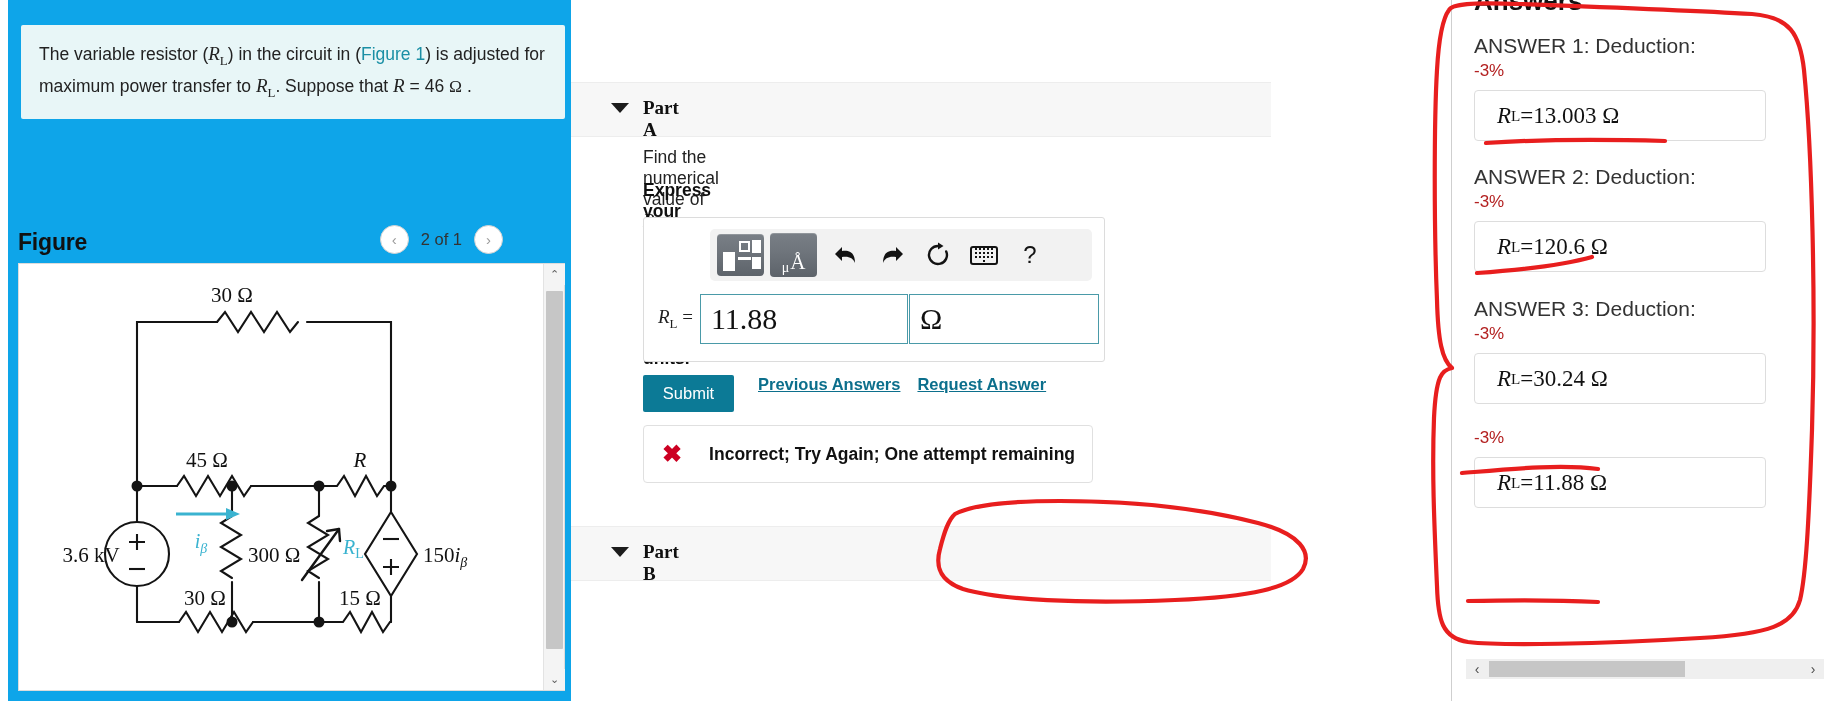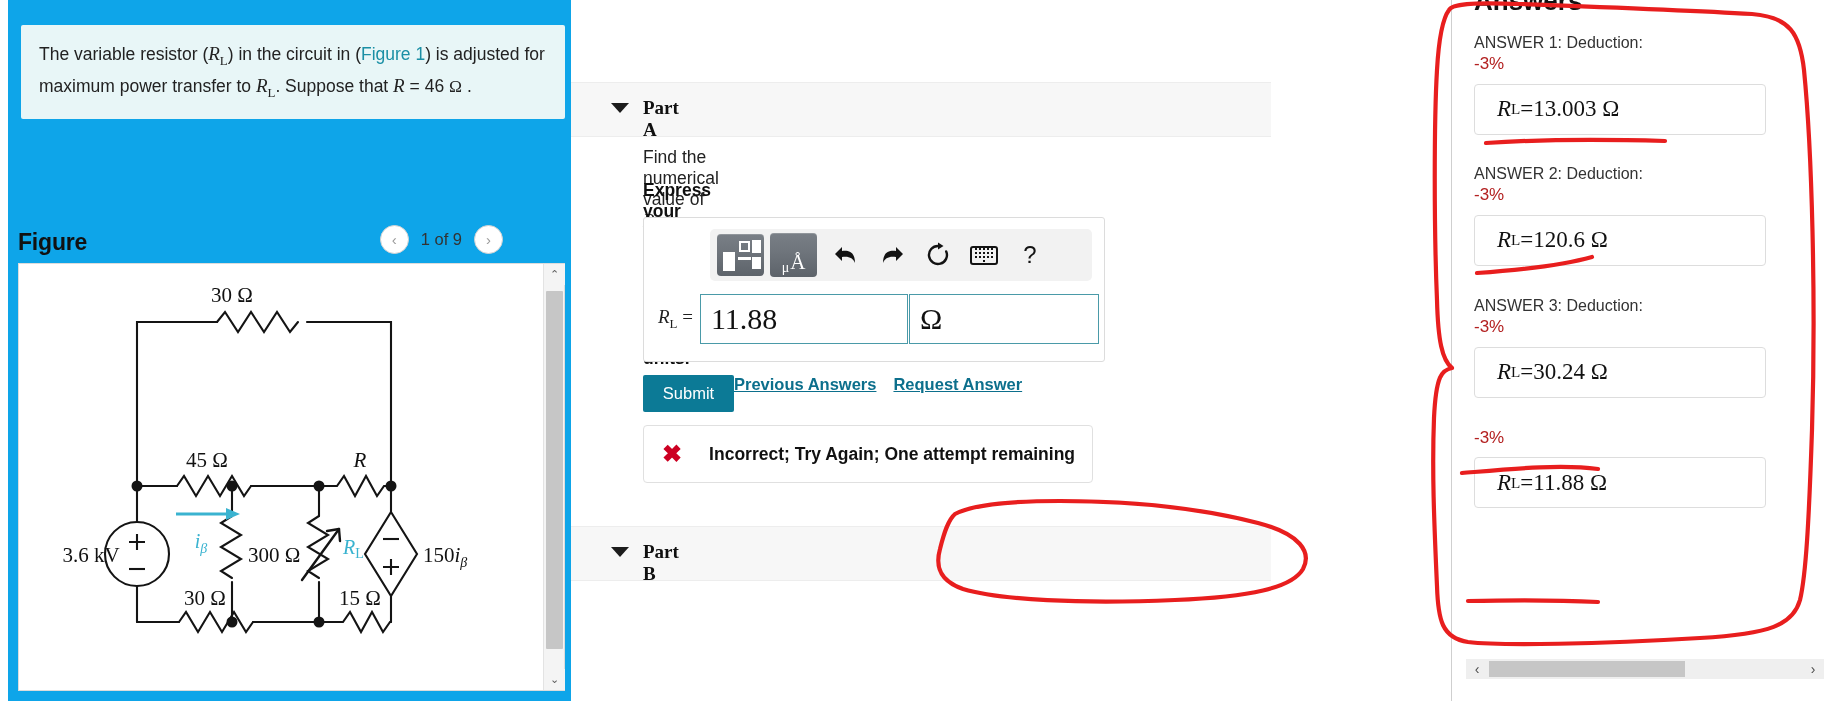--- a/index.html
+++ b/index.html
@@ -126,21 +126,21 @@
     font-family:"Liberation Serif",serif;font-size:30px;color:#111;
     padding:0 10px;line-height:48px;margin-left:1px;
   }
 
   .btn-row{position:absolute;left:0px;top:375px;display:flex;}
   .submit-btn{
     width:91px;height:37px;background:#0c7a96;color:#fff;border:none;border-radius:2px;
     font-size:16.5px;font-family:"Liberation Sans",sans-serif;cursor:pointer;
   }
   .link-a{
-    color:#0c6f8c;font-size:16.5px;font-weight:bold;
+    margin-left:24px;color:#0c6f8c;font-size:16.5px;font-weight:bold;
     text-decoration:underline;cursor:pointer;white-space:nowrap;
   }
   .link-a.second{margin-left:17px;}
 
   .feedback{
     position:absolute;left:0px;top:425px;width:450px;height:58px;
     border:1px solid #e0e0e0;border-radius:4px;background:#fff;box-sizing:border-box;
     display:flex;align-items:center;padding-left:18px;
   }
   .xmark{color:#cc0022;font-size:24px;font-weight:bold;margin-right:16px;line-height:1;}
@@ -148,21 +148,21 @@
 
   
   .right-panel{
     position:absolute;left:1451px;top:0;width:388px;height:701px;background:#fff;
     border-left:1px solid #cfcfcf;box-sizing:border-box;
   }
   .panel-title{
     position:absolute;left:22px;top:-14px;font-size:26px;font-weight:bold;color:#111;
   }
   .ans-block{position:absolute;left:22px;width:300px;}
-  .ans-head{font-size:16px;color:#333;line-height:1.32;}
+  .ans-head{font-size:21px;color:#333;line-height:1.32;}
   .ans-ded{font-size:17px;color:#b32020;line-height:1.32;}
   .ans-val{
     margin-top:8px;width:292px;height:51px;border:1px solid #dddddd;border-radius:4px;
     background:#fff;box-sizing:border-box;
     font-family:"Liberation Serif",serif;font-size:23px;color:#111;
     display:flex;align-items:center;padding-left:22px;
   }
   .ans-val sub{font-size:0.66em;font-style:normal;}
   .ans-val .it{font-style:italic;}
 
@@ -190,21 +190,21 @@
     <div class="prompt-box">
       <div class="prompt-text">
         <span>The variable resistor (</span><span class="mathvar"><span>R</span><sub>L</sub></span><span>) in the circuit in (</span><span class="lnk">Figure 1</span><span>) is adjusted for maximum power transfer to </span><span class="mathvar"><span>R</span><sub>L</sub></span><span>. Suppose that </span><span class="mathvar">R</span><span> = 46 </span><span class="omega">Ω</span><span> .</span>
       </div>
     </div>
 
     <div class="figure-header">
       <div class="figure-title">Figure</div>
       <div class="fig-nav">
         <div class="nav-circle">‹</div>
-        <div class="fig-count">1 of 9</div>
+        <div class="fig-count">2 of 1</div>
         <div class="nav-circle">›</div>
       </div>
     </div>
 
     <div class="figure-frame">
       <div class="figure-canvas">
         <svg width="525" height="426" viewBox="0 0 525 426">
           <g stroke="#141414" stroke-width="2.1" fill="none" stroke-linecap="round">
 
             <path d="M118,222 L118,58 L198,58"></path>

